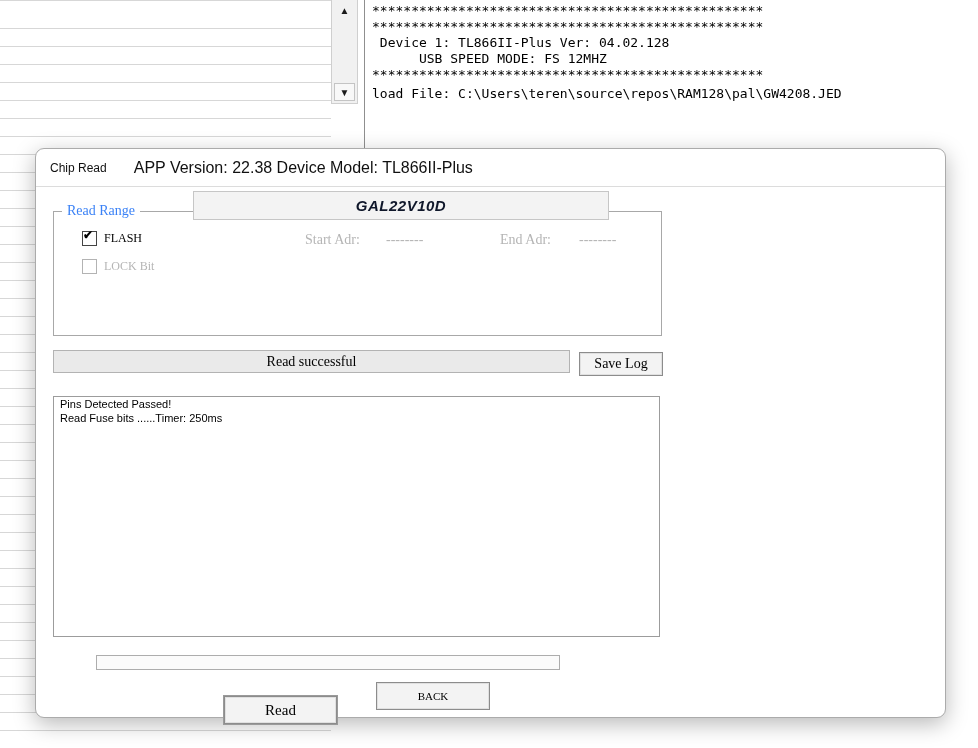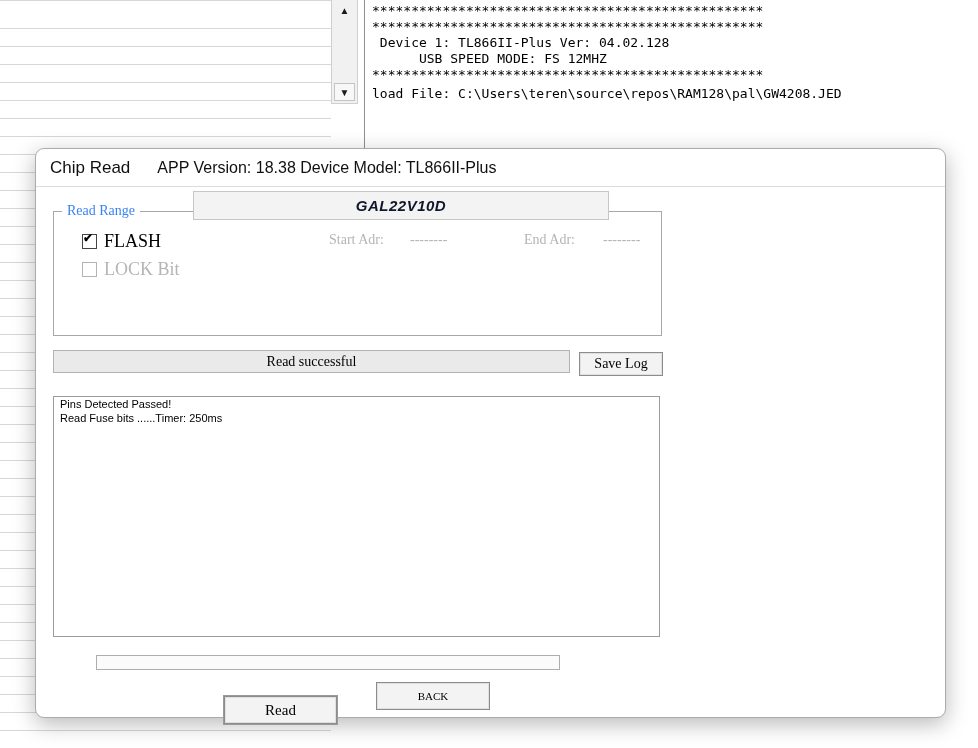--- a/index.html
+++ b/index.html
@@ -26,21 +26,21 @@
   .cline { white-space:pre; }
   .cline.gap { margin-top:3px; }
 
   
   .dialog { position:absolute; left:35px; top:148px; width:911px; height:570px; background:#fff;
             border:1px solid #ababab; border-radius:9px; box-sizing:border-box;
             box-shadow:0 6px 22px rgba(0,0,0,0.28); }
   .dialog-header { position:absolute; left:0; top:0; width:100%; height:38px;
                    border-bottom:1px solid #dcdcdc; display:flex; align-items:center;
                    padding-left:14px; box-sizing:border-box; }
-  .dlg-title { font-size:17px; color:#101010; }
+  .dlg-title { font-size:12px; color:#101010; }
   .dlg-subtitle { font-size:16px; color:#101010; margin-left:27px; }
 
   .group { position:absolute; border:1px solid #a8a8a8; background:transparent; }
   .group-legend { position:absolute; top:-9px; left:8px; background:#fff; padding:0 5px;
                   font-family:"Liberation Serif", serif; font-size:14px; color:#3b82f6; white-space:nowrap; }
 
   #read-range { left:17px; top:62px; width:607px; height:123px; }
   #socket-group { left:641px; top:62px; width:249px; height:485px; }
 
   .chip-tab { position:absolute; left:157px; top:42px; width:416px; height:29px; background:#f3f3f3;
@@ -48,25 +48,25 @@
               justify-content:center; font-size:15px; font-weight:bold; font-style:italic;
               color:#0f172a; z-index:2; letter-spacing:0.5px; }
 
   .cb-row { position:absolute; display:flex; align-items:center; gap:7px; }
   .cb-row.r1 { left:28px; top:19px; }
   .cb-row.r2 { left:28px; top:47px; }
   .checkbox { width:13px; height:13px; border:1px solid #444; background:#fff; position:relative;
               box-sizing:content-box; }
   .checkbox .check { position:absolute; left:0px; top:-4px; font-size:12px; font-weight:bold; color:#000; }
   .checkbox.disabled { border-color:#b3b3b3; }
-  .cb-label { font-family:"Liberation Serif", serif; font-size:18px; color:#000; }
+  .cb-label { font-family:"Liberation Serif", serif; font-size:12px; color:#000; }
   .cb-label.disabled { color:#b5b5b5; }
 
   .adr { position:absolute; font-family:"Liberation Serif", serif; font-size:14px; color:#b5b5b5;
-         white-space:nowrap;margin-left:24px; }
+         white-space:nowrap; }
   .adr.start-l { left:251px; top:20px; }
   .adr.start-v { left:332px; top:20px; }
   .adr.end-l   { left:446px; top:20px;text-align:center; }
   .adr.end-v   { left:525px; top:20px; }
 
   .status-bar { position:absolute; left:17px; top:201px; width:517px; height:23px; background:#eaeaea;
                 border:1px solid #b3b3b3; box-sizing:border-box; display:flex; align-items:center;
                 justify-content:center; font-family:"Liberation Serif", serif; font-size:14px; color:#000; }
 
   .btn { position:absolute; display:flex; align-items:center; justify-content:center;
@@ -132,21 +132,21 @@
     <div class="cline"> Device 1: TL866II-Plus Ver: 04.02.128</div>
     <div class="cline">      USB SPEED MODE: FS 12MHZ</div>
     <div class="cline">**************************************************</div>
     <div class="cline gap">load File: C:\Users\teren\source\repos\RAM128\pal\GW4208.JED</div>
   </div>
 
   <div class="dialog">
 
     <div class="dialog-header">
       <span class="dlg-title">Chip Read</span>
-      <span class="dlg-subtitle">APP Version: 18.38 Device Model: TL866II-Plus</span>
+      <span class="dlg-subtitle">APP Version: 22.38 Device Model: TL866II-Plus</span>
     </div>
 
     <div class="chip-tab">GAL22V10D</div>
 
     <div class="group" id="read-range">
       <span class="group-legend">Read Range</span>
 
       <div class="cb-row r1">
         <span class="checkbox">
           <span class="check">✔</span>

